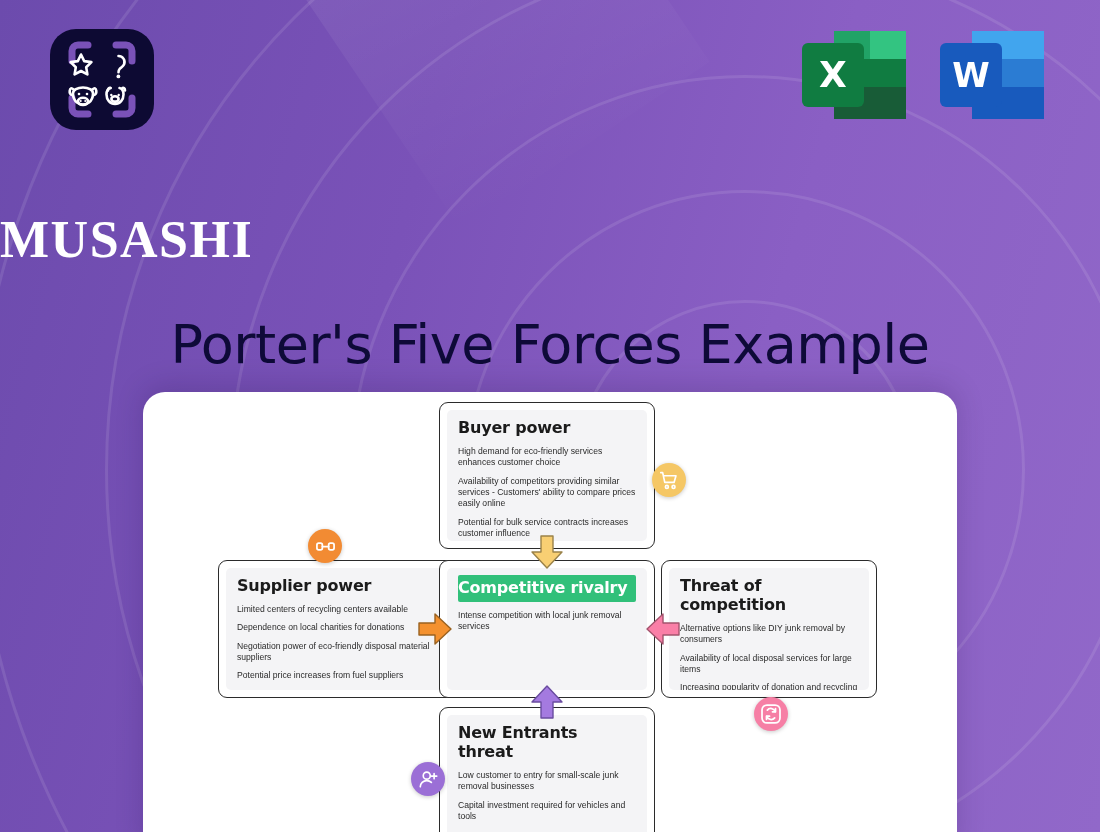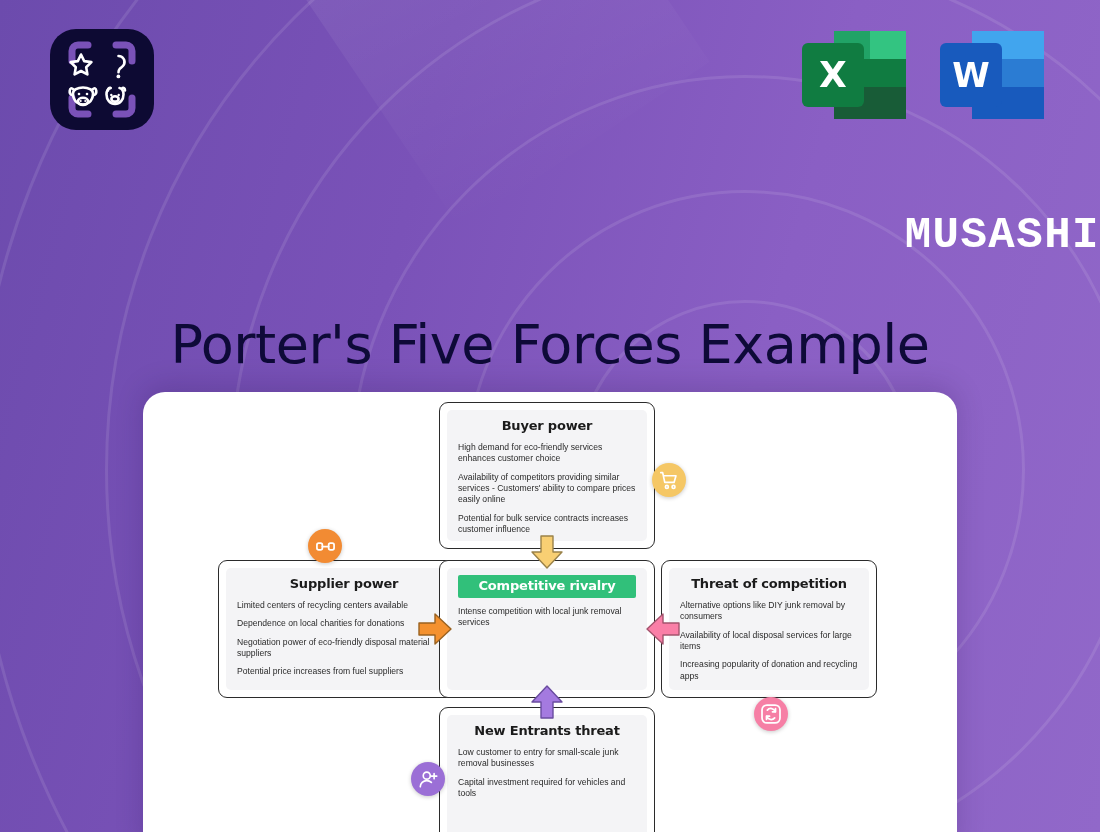--- a/index.html
+++ b/index.html
@@ -40,26 +40,26 @@
   
   .logo-wrap { position: absolute; left: 48px; top: 27px; width: 108px; height: 105px; }
   .logo-svg { display:block; width: 108px; height: 105px; }
 
   .office-icons { position: absolute; right: 56px; top: 27px; display: flex; gap: 34px; }
   .office-icon { width: 104px; height: 96px; position: relative; }
 
   
   .brand {
     position: absolute; left: 0; right: 0; top: 210px;
-    text-align: right;
+    text-align: left;
     color: #ffffff;
-    font-size: 44px;
+    font-size: 52px;
     font-weight: 700;
     letter-spacing: 1.5px;
-    font-family: Liberation Mono, monospace;
+    font-family: Liberation Serif, serif;
   }
   .page-title {
     position: absolute; left: 0; right: 0; top: 313px;
     text-align: center;
     color: #0e0a38;
     font-size: 54px;
     font-weight: 400;
     letter-spacing: -0.5px;
     font-family: "DejaVu Sans", sans-serif;
   }
@@ -87,22 +87,22 @@
     z-index: 3;
   }
   .fbox-inner {
     background: #f4f4f6;
     border-radius: 5px;
     width: 100%; height: 100%;
     padding: 8px 11px 10px 11px;
     overflow: hidden;
   }
   .fbox h3 {
-    text-align: center;
-    font-size: 13px;
+    text-align: left;
+    font-size: 16px;
     font-weight: 700;
     color: #1b1b1b;
     margin-bottom: 9px;
     font-family: "DejaVu Sans", sans-serif;
     letter-spacing: -0.2px;
   }
   .fbox.center h3 {
     background: #31c07a;
     color: #ffffff;
     border-radius: 2px;

